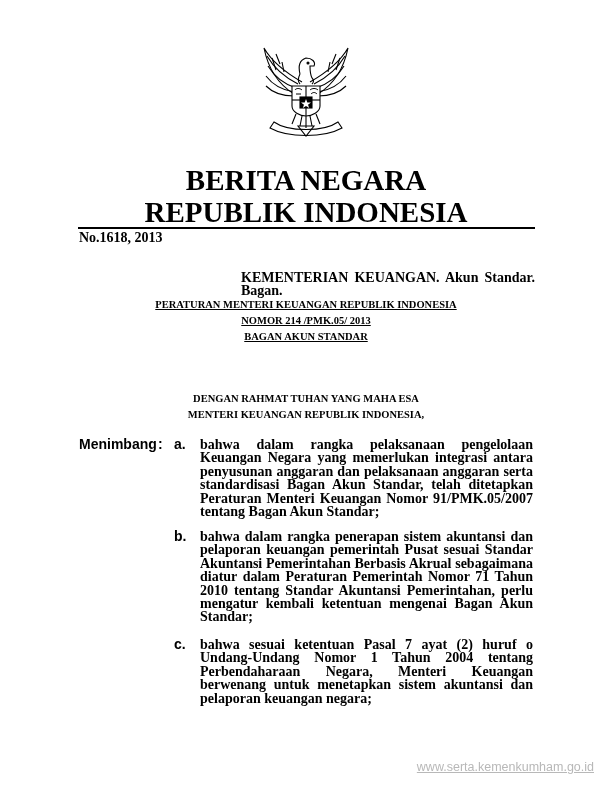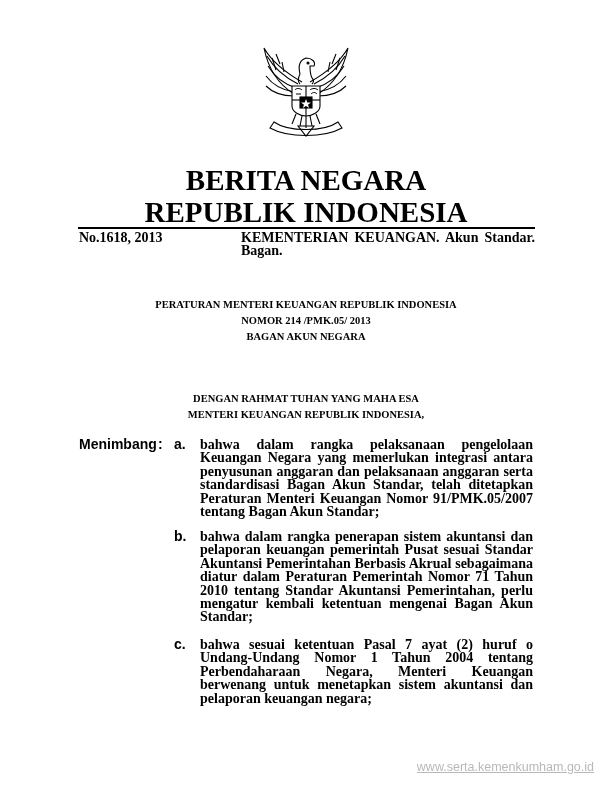--- a/index.html
+++ b/index.html
@@ -7,25 +7,25 @@
          font-family: "DejaVu Serif", "Liberation Serif", serif; color: #000; }
   .emblem { position: absolute; left: 258px; top: 44px; width: 96px; height: 100px; }
   .title { position: absolute; left: 0; width: 612px; text-align: center;
            font-family: "Liberation Serif", serif; font-weight: bold; font-size: 29px; line-height: 32px; }
   .t1 { top: 164px; }
   .t2 { top: 196px; }
   .rule { position: absolute; left: 78px; top: 227px; width: 457px; height: 2px; background: #000; }
   .meta { position: absolute; top: 231px; font-weight: bold; font-size: 14px; line-height: 13px;
           font-family: "Liberation Serif", serif; }
   .meta-no { left: 79px; }
-  .meta-desc { left: 241px; width: 294px; text-align: justify; text-align-last: left; }
+  .meta-desc { left: 241px; width: 294px; text-align: justify; text-align-last: left; margin-top: 40px; }
   .meta-desc .l1 { display: block; text-align: justify; text-align-last: justify; }
   .center { position: absolute; left: 0; width: 612px; text-align: center;
             font-family: "Liberation Serif", serif; font-weight: bold; font-size: 10.5px; line-height: 16px; }
-  .block1 { top: 297px; }
+  .block1 { top: 297px; text-decoration: underline; }
   .block2 { top: 371px; margin-top: 20px; }
   .row { position: absolute; font-family: Liberation Sans, sans-serif; font-weight: bold; font-size: 14px; line-height: 13.4px; }
   .lbl { left: 79px; top: 438px; }
   .colon { left: 158px; top: 438px; }
   .letter { left: 174px; }
   .para { position: absolute; left: 200px; width: 333px; font-family: "Liberation Serif", serif;
           font-weight: bold; font-size: 14px; line-height: 13.4px; text-align: justify; }
   .pa { top: 438px; }
   .pb { top: 530px; }
   .pc { top: 638px; }
@@ -85,21 +85,21 @@
 
 <div class="meta meta-no">No.1618, 2013</div>
 <div class="meta meta-desc">
   <span class="l1">KEMENTERIAN KEUANGAN. Akun Standar.</span>
   <span>Bagan.</span>
 </div>
 
 <div class="center block1">
   <div>PERATURAN MENTERI KEUANGAN REPUBLIK INDONESIA</div>
   <div>NOMOR 214 /PMK.05/ 2013</div>
-  <div>BAGAN AKUN NEGARA</div>
+  <div>BAGAN AKUN STANDAR</div>
 </div>
 
 <div class="center block2">
   <div>DENGAN RAHMAT TUHAN YANG MAHA ESA</div>
   <div>MENTERI KEUANGAN REPUBLIK INDONESIA,</div>
 </div>
 
 <div class="row lbl">Menimbang</div>
 <div class="row colon">:</div>
 

